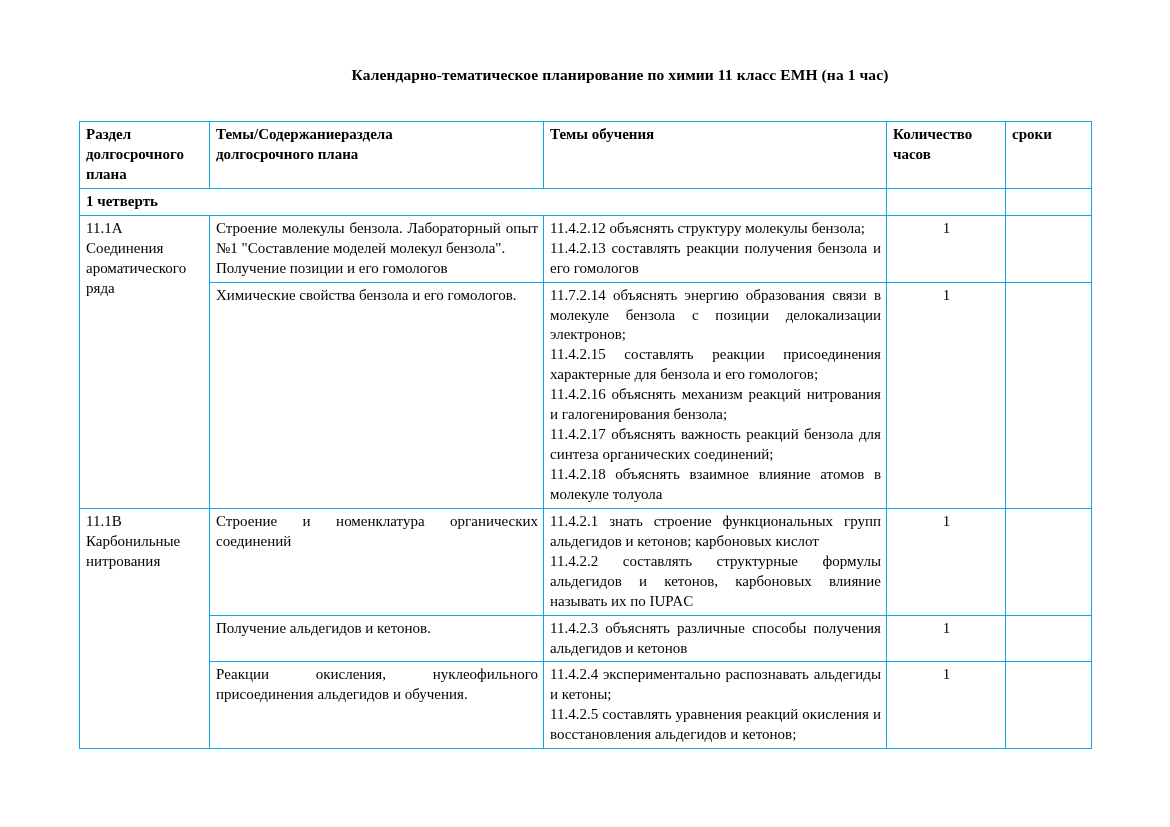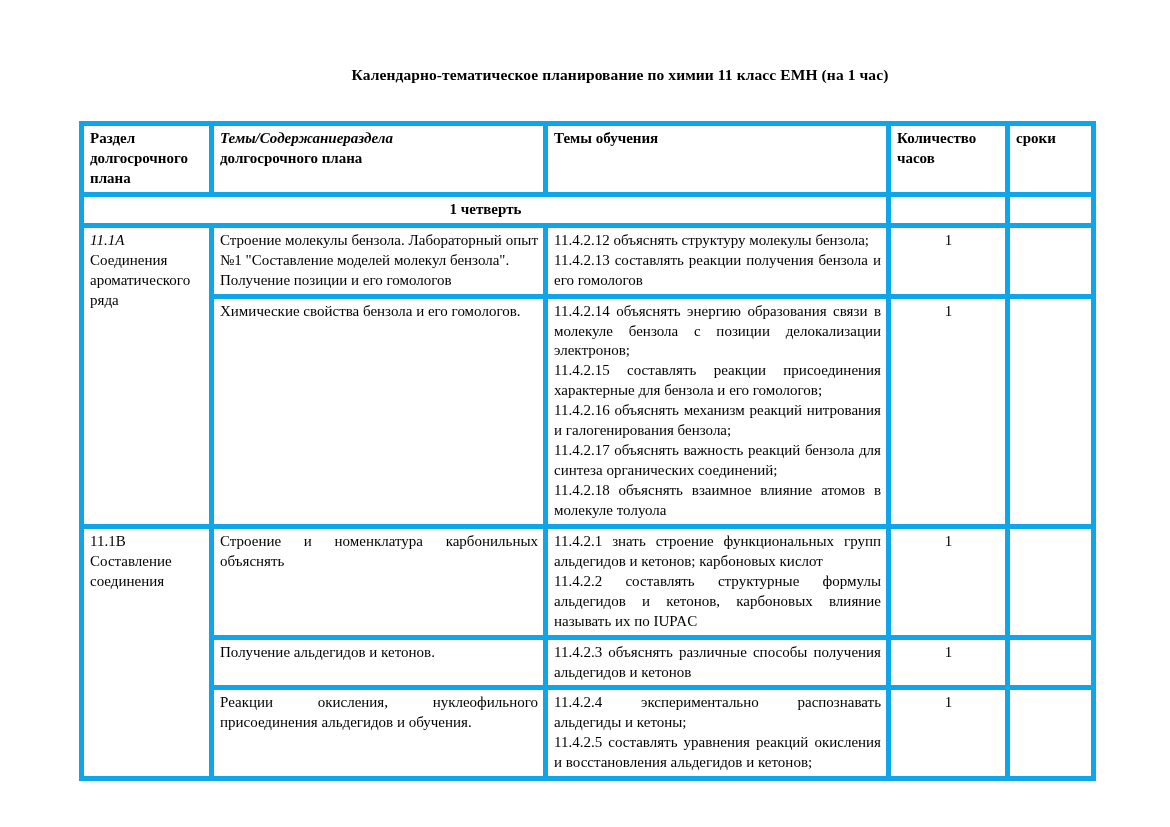--- a/index.html
+++ b/index.html
@@ -36,21 +36,21 @@
     position: absolute;
     left: 79px;
     top: 121px;
     width: 1012px;
     border-collapse: collapse;
     table-layout: fixed;
     font-size: 15px;
     line-height: 1.33;
   }
   table.ktp td {
-    border: 5px solid #0ea5e9;
+    border: 1px solid #0ea5e9;
     vertical-align: top;
     padding: 3px 5px 3px 6px;
     box-sizing: border-box;
     word-wrap: break-word;
     overflow-wrap: break-word;
     hyphens: none;
   }
   
   col.c1 { width: 130px; }
   col.c2 { width: 334px; }
@@ -58,29 +58,28 @@
   col.c4 { width: 119px; }
   col.c5 { width: 86px; }
   .just {
     text-align: justify;
     text-align-last: left;
   }
   
   .just-all {
     text-align: justify;
     text-align-last: justify;
-    font-style: italic;
   }
   .hdr-row td {
     font-weight: bold;
     height: 57px;
   }
   .quarter-row td {
     font-weight: bold;
-    text-align: center;
+    text-align: left;
     height: 23px;
     padding-top: 2px;
     padding-bottom: 2px;
   }
   .num-cell {
     text-align: center;
     vertical-align: top;
   }
   .blk { display: block; }
 </style>
@@ -141,37 +140,37 @@
         </td>
         <td class="num-cell">1</td>
         <td></td>
       </tr>
 
       <tr>
         <td class="just">
           <span class="blk just">Химические свойства бензола и его гомологов.</span>
         </td>
         <td class="just">
-          <span class="blk just">11.4.2.14 объяснять энергию образования связи в молекуле бензола с позиции делокализации электронов;</span>
+          <span class="blk just">11.7.2.14 объяснять энергию образования связи в молекуле бензола с позиции делокализации электронов;</span>
           <span class="blk just">11.4.2.15 составлять реакции присоединения характерные для бензола и его гомологов;</span>
           <span class="blk just">11.4.2.16 объяснять механизм реакций нитрования и галогенирования бензола;</span>
           <span class="blk just">11.4.2.17 объяснять важность реакций бензола для синтеза органических соединений;</span>
           <span class="blk just">11.4.2.18 объяснять взаимное влияние атомов в молекуле толуола</span>
         </td>
         <td class="num-cell">1</td>
         <td></td>
       </tr>
 
       <tr>
         <td rowspan="3">
           <span class="blk">11.1В</span>
-          <span class="blk">Составление соединения</span>
-        </td>
-        <td class="just">
-          <span class="blk just">Строение и номенклатура карбонильных объяснять</span>
+          <span class="blk">Карбонильные нитрования</span>
+        </td>
+        <td class="just">
+          <span class="blk just">Строение и номенклатура органических соединений</span>
         </td>
         <td class="just">
           <span class="blk just">11.4.2.1 знать строение функциональных групп альдегидов и кетонов; карбоновых кислот</span>
           <span class="blk just">11.4.2.2 составлять структурные формулы альдегидов и кетонов, карбоновых влияние называть их по IUPAC</span>
         </td>
         <td class="num-cell">1</td>
         <td></td>
       </tr>
 
       <tr>

